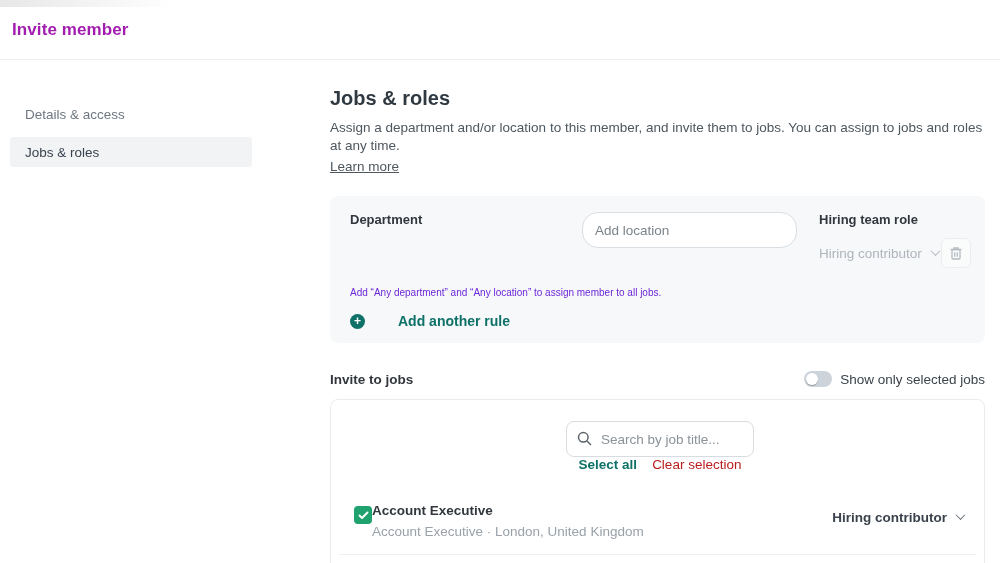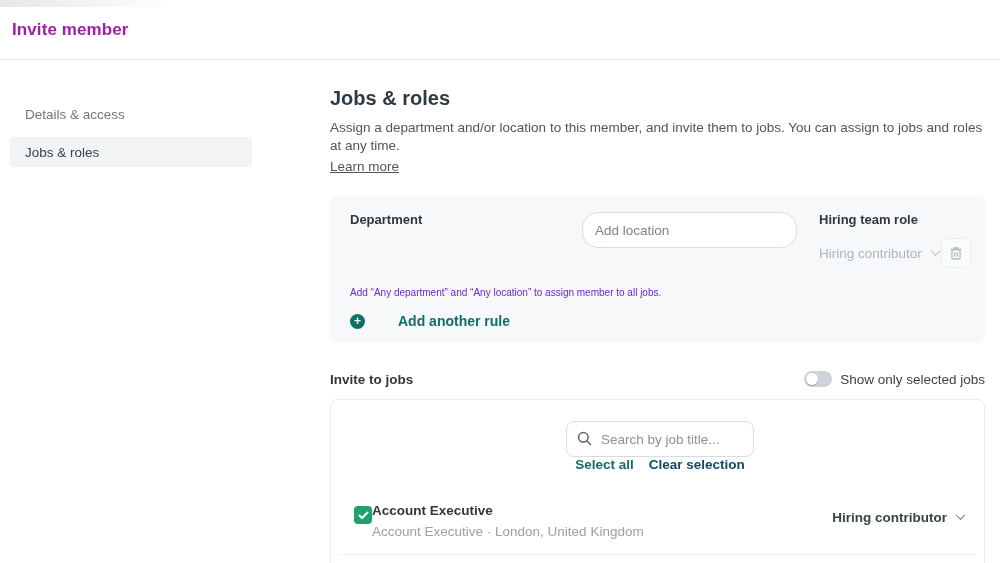--- a/index.html
+++ b/index.html
@@ -59,21 +59,21 @@
 
   .jobs-card { margin-top:12px; border:1px solid #e9ecef; border-radius:8px; height:240px; padding-top:21px; }
   .search-row { display:flex; align-items:center; justify-content:space-between; padding:0 15px 0 20px;flex-direction:column; }
   .search-wrap { position:relative; width:188px; }
   .search-wrap svg { position:absolute; left:11px; top:10px; }
   .search-input { width:188px; height:36px; border:1px solid #d7dce1; border-radius:8px;
     padding:0 10px 0 34px; font-size:13.5px; color:#32373e; font-family:"Liberation Sans",sans-serif; }
   .search-input::placeholder { color:#8b929a; }
   .list-links { display:flex; align-items:center; gap:15px; }
   .link-select-all { font-size:13.5px; font-weight:700; color:#0d7168; cursor:pointer; }
-  .link-clear { font-size:13.5px; font-weight:700; color:#0c4a6e; cursor:pointer; }
+  .link-clear { font-size:13.5px; font-weight:400; color:#b91c1c; cursor:pointer; }
 
   .job-rows { margin-top:16px; }
   .job-row { display:flex; align-items:flex-start; padding:15px 20px 15px 23px; }
   .checkbox { width:18px; height:18px; border-radius:4px; background:#1fa26d; flex:0 0 18px;
     display:flex; align-items:center; justify-content:center; margin-top:3px; cursor:pointer; }
   .job-text { flex:1; }
   .job-title { font-size:13.5px; font-weight:700; color:#32373e; }
   .job-sub { margin-top:6px; font-size:13.5px; color:#9aa1a9; }
   .job-role { display:flex; align-items:center; gap:10px; margin-top:7px; cursor:pointer; }
   .job-role .val { font-size:13.5px; font-weight:700; color:#3a424b; }

